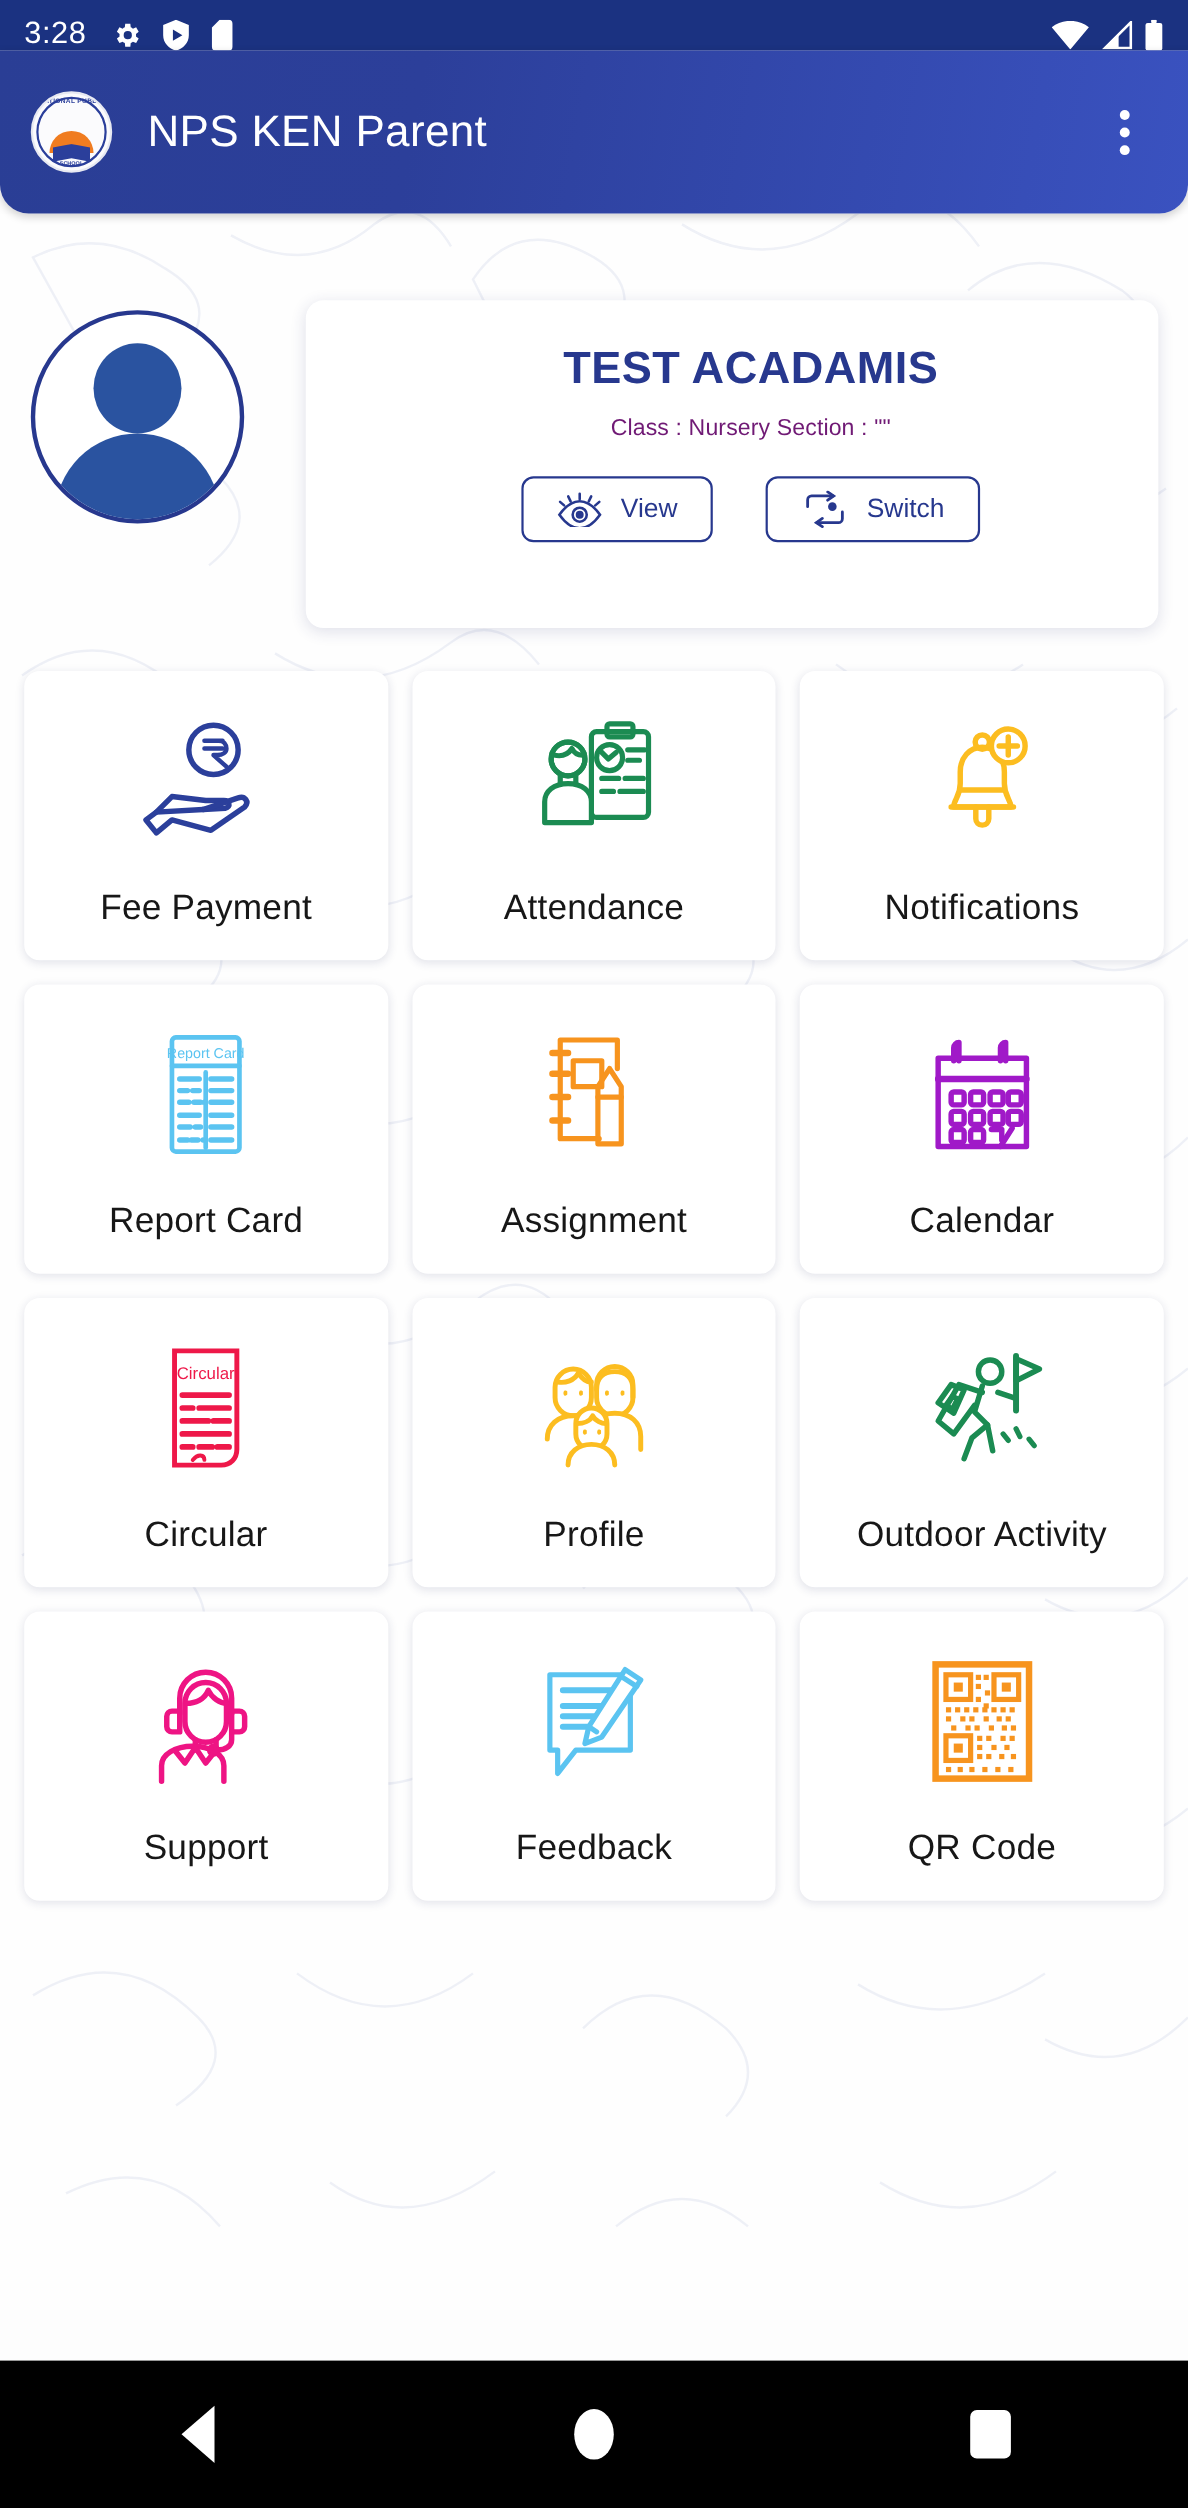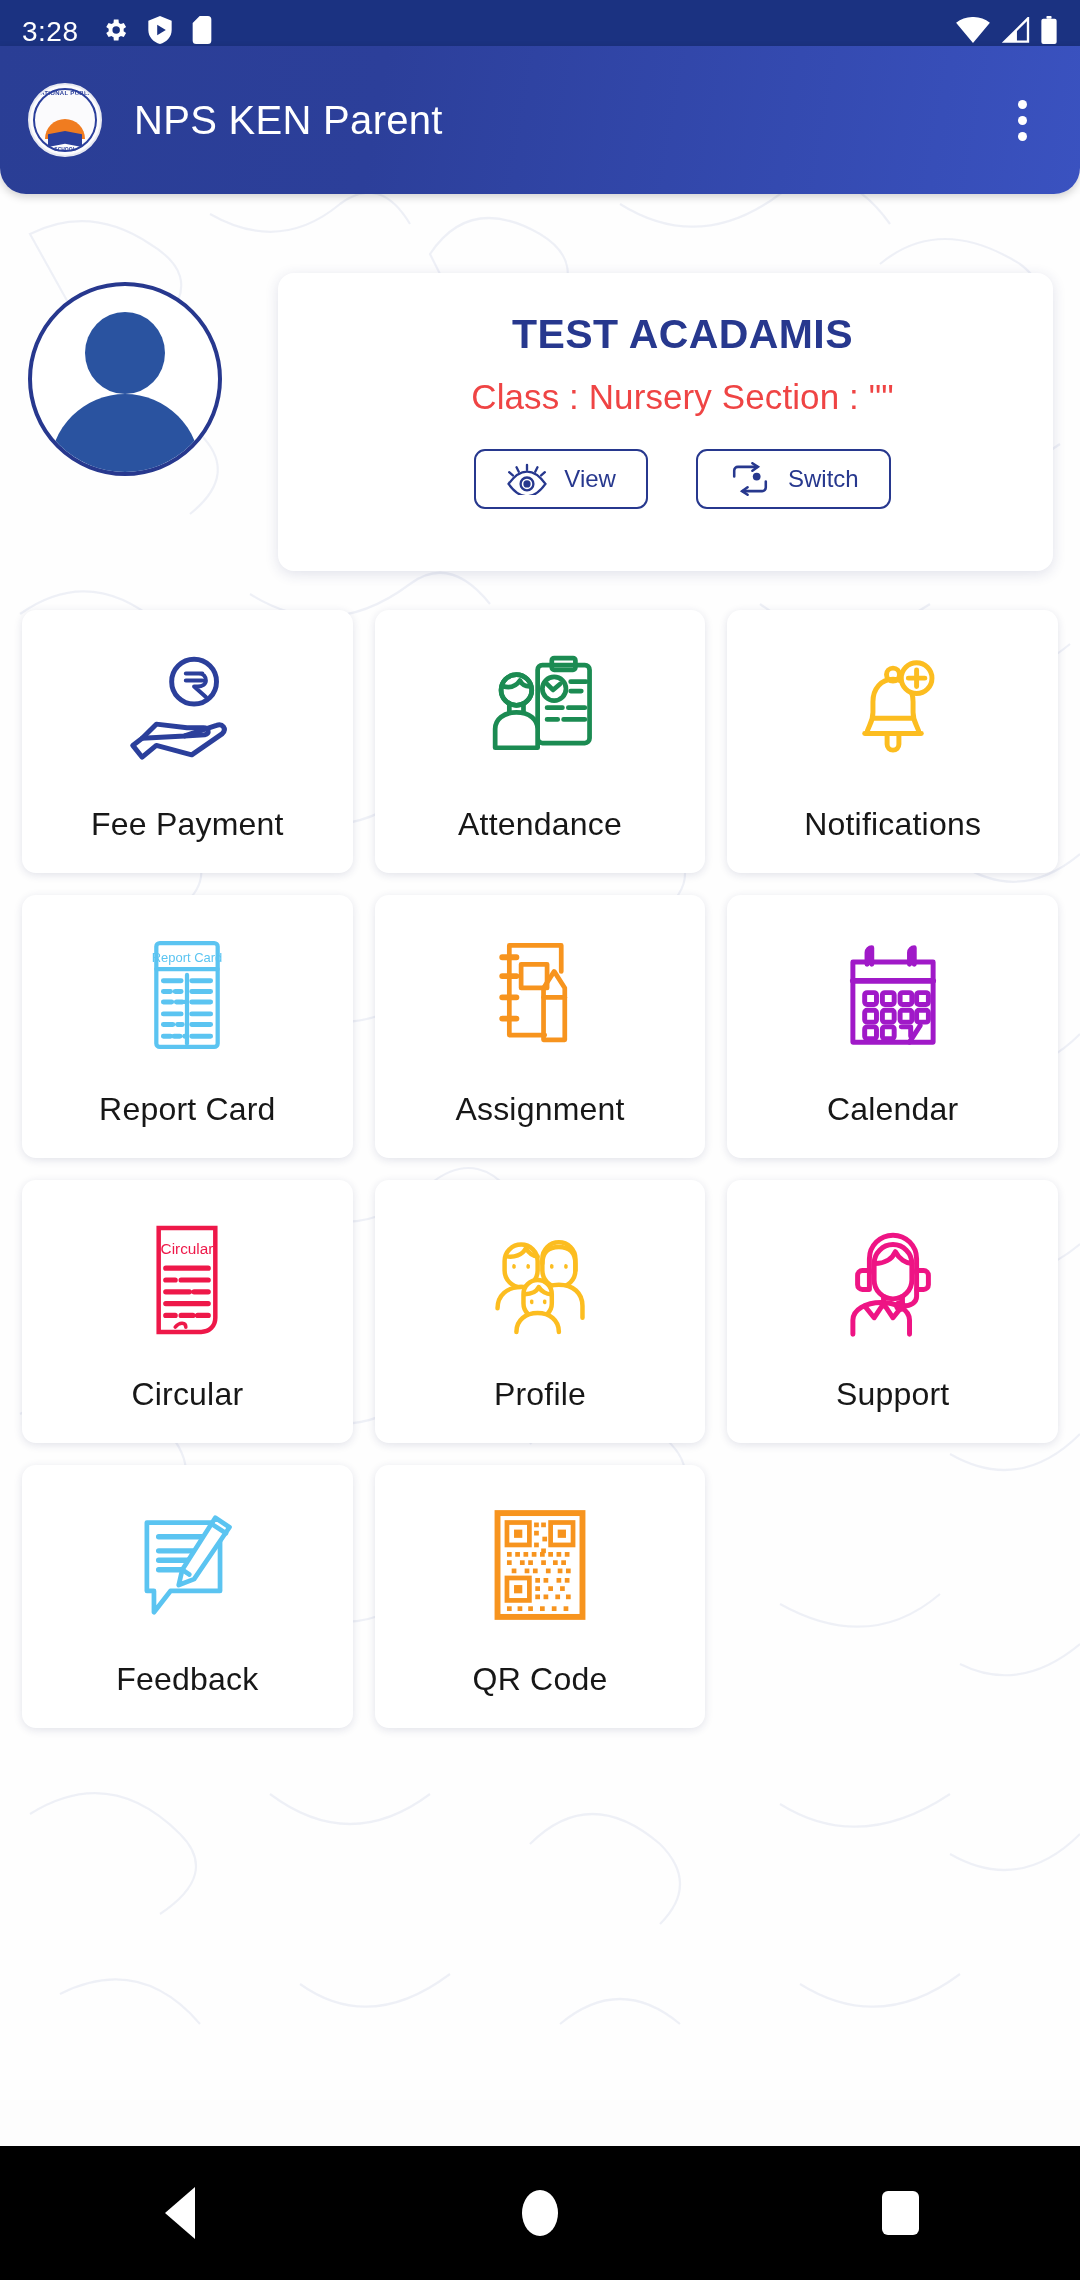--- a/index.html
+++ b/index.html
@@ -6,22 +6,22 @@
   html, body {
     width:1080px; height:2280px;
     font-family:"Liberation Sans", sans-serif;
     background:#ffffff; overflow:hidden;
   }
   #screen { position:relative; width:1080px; height:2280px; background:#fdfdfd; }
 
   
   .status-bar {
     position:absolute; top:0; left:0; width:1080px; height:46px;
-    background:#1b3281; display:flex; align-items:flex-start;
-    padding:16px 22px; color:#fff;
+    background:#1b3281; display:flex; align-items:flex-end;
+    padding:0 22px; color:#fff;
   }
   .status-time { font-size:28px; font-weight:400; letter-spacing:.5px; }
   .status-left-icons { display:flex; align-items:center; gap:18px; margin-left:22px; }
   .status-right { margin-left:auto; display:flex; align-items:center; gap:10px; }
   .sb-ico { display:block; }
 
   
   .appbar {
     position:absolute; top:46px; left:0; width:1080px; height:148px;
     background:linear-gradient(100deg,#2a3e95 0%,#2c3f9a 35%,#3a52c0 100%);
@@ -96,21 +96,21 @@
     position:absolute; left:278px; top:18px; width:775px; height:298px;
     background:#ffffff; border-radius:16px;
     box-shadow:0 3px 14px rgba(40,50,110,.14);
     z-index:2; padding-top:38px;
   }
   .student-name {
     text-align:center; font-size:41px; font-weight:700;
     color:#27388e; letter-spacing:.4px; margin-left:34px;
   }
   .student-meta {
-    text-align:center; font-size:35px; color:#ef4444;
+    text-align:center; font-size:21px; color:#701a75;
     margin-top:19px; margin-left:34px; letter-spacing:.1px;
   }
   .card-btns {
     display:flex; justify-content:center; gap:48px;
     margin-top:32px; margin-left:34px;
   }
   .card-btn {
     display:flex; align-items:center; gap:16px;
     border:2.5px solid #27388e; border-radius:11px;
     padding:11px 30px; background:#fff; cursor:pointer;
@@ -404,20 +404,37 @@
           <path d="M46 72c0-11 8-18 20-18s20 7 20 18v10" fill="#fff"></path>
           <path d="M36 62a12 12 0 0124 0v8a12 12 0 01-24 0z" fill="#fff"></path>
           <path d="M37 62c5 0 10-2 12-6 2 4 7 6 10 6"></path>
           <path d="M43 68a2 2 0 000 1M54 68a2 2 0 000 1" stroke-width="3"></path>
           <path d="M30 94c0-10 8-16 18-16s18 6 18 16" fill="#fff"></path>
         </svg>
       </div>
       <div class="tile-label">Profile</div>
     </div>
 
+    <div class="tile">
+      <div class="tile-ico">
+        <svg width="118" height="118" viewBox="0 0 100 100" fill="none" stroke="#1b8b52" stroke-width="4.2" stroke-linecap="round" stroke-linejoin="round">
+          <circle cx="56" cy="22" r="9"></circle>
+          <path d="M50 33l-6 20 10 10 4 20"></path>
+          <path d="M54 63l-12 10-6 16"></path>
+          <path d="M50 38l-18-6-16 28 12 10 16-22"></path>
+          <path d="M16 46l10-14 10 4-8 18z"></path>
+          <path d="M22 48l5-7 4 2-4 8z"></path>
+          <path d="M62 38l12 4"></path>
+          <path d="M76 10v42" stroke-width="4.6"></path>
+          <path d="M76 12l18 8-18 9z"></path>
+          <path d="M66 70l4 5M76 66l3 6M86 74l4 5" stroke-width="4"></path>
+        </svg>
+      </div>
+      <div class="tile-label">Outdoor Activity</div>
+    </div>
 
     <div class="tile">
       <div class="tile-ico">
         <svg width="118" height="118" viewBox="0 0 100 100" fill="none" stroke="#ee1484" stroke-width="4.2" stroke-linecap="round" stroke-linejoin="round">
           <path d="M30 44V32a20 20 0 0140 0v12"></path>
           <path d="M34 36a16 16 0 0132 0v14a16 16 0 01-32 0z"></path>
           <path d="M35 36c7 0 14-3 17-10 3 6 9 10 14 10"></path>
           <path d="M24 42h6v16h-6a4 4 0 01-4-4v-8a4 4 0 014-4z"></path>
           <path d="M76 42h-6v16h6a4 4 0 004-4v-8a4 4 0 00-4-4z"></path>
           <path d="M70 58v6c0 5-5 8-11 8"></path>

